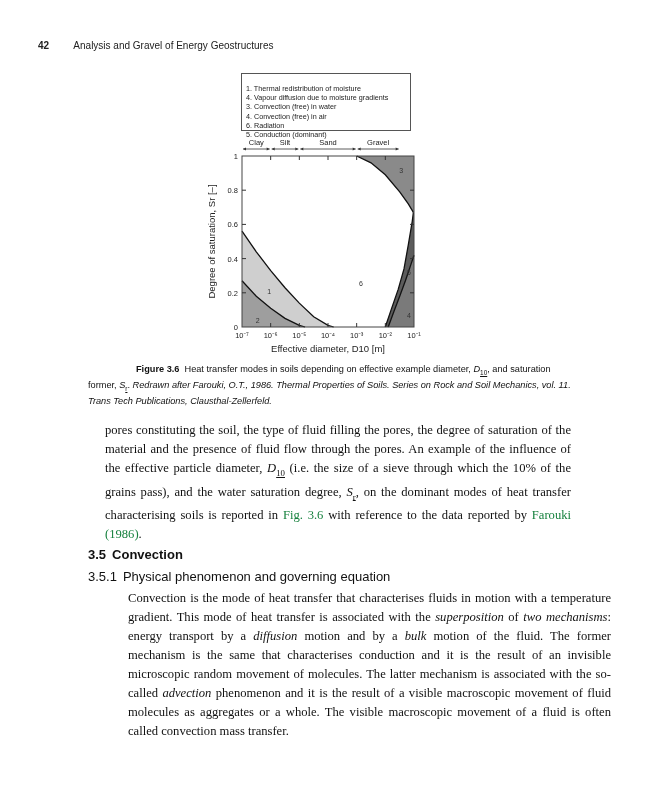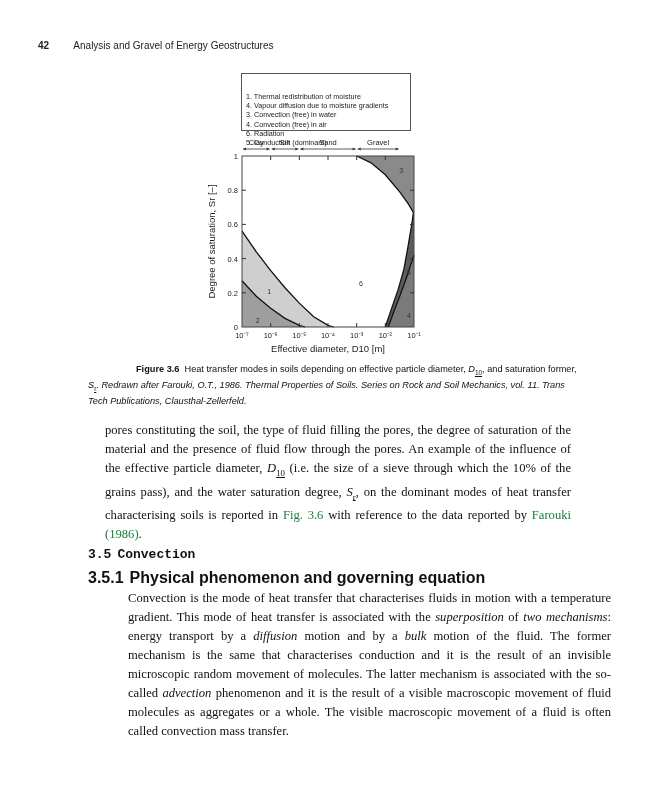--- a/index.html
+++ b/index.html
@@ -1,30 +1,30 @@
 <!DOCTYPE html>
 <html><head>
 <meta charset="utf-8">
 <style>
   html, body { margin: 0; padding: 0; background: #ffffff; }
   body { width: 648px; height: 800px; position: relative; overflow: hidden; color: #111; }
   .running-head { position: absolute; top: 40px; left: 38px; font-family: "Liberation Sans", sans-serif; font-size: 10px; color: #222; }
   .running-head .pnum { font-weight: bold; margin-right: 22px; }
-  .legend-box { position: absolute; left: 241px; top: 73px; width: 170px; height: 58px; border: 1px solid #555; font-family: "Liberation Sans", sans-serif; font-size: 7.2px; line-height: 9.2px; padding: 18px 4px; box-sizing: border-box; color: #222; }
+  .legend-box { position: absolute; left: 241px; top: 73px; width: 170px; height: 58px; border: 1px solid #555; font-family: "Liberation Sans", sans-serif; font-size: 7.2px; line-height: 9.2px; padding: 10px 4px; box-sizing: border-box; color: #222; }
   .legend-box div { white-space: nowrap; }
   #chart { position: absolute; left: 195px; top: 132px; }
   .caption { position: absolute; left: 88px; top: 363px; width: 490px; font-family: "Liberation Sans", sans-serif; font-size: 9.2px; line-height: 13px; color: #111; }
   .caption .fig-label { font-weight: bold; padding-left: 48px; }
   .caption i { font-style: italic; }
   .body-text { font-family: "Liberation Serif", serif; font-size: 12.6px; line-height: 19px; text-align: justify; color: #111; }
   .para1 { position: absolute; left: 105px; top: 421px; width: 466px; }
   .para2 { position: absolute; left: 88px; top: 589px; width: 483px; margin-left: 40px; }
   .link { color: #15803d; }
-  .h2 { position: absolute; left: 88px; top: 547px; font-family: Liberation Mono, monospace; font-weight: bold; font-size: 13px; }
-  .h3 { position: absolute; left: 88px; top: 569px; font-family: "Liberation Sans", sans-serif; font-weight: bold; font-size: 16px; }
+  .h2 { position: absolute; left: 88px; top: 547px; font-family: Liberation Sans, sans-serif; font-weight: bold; font-size: 13px; }
+  .h3 { position: absolute; left: 88px; top: 569px; font-family: "Liberation Sans", sans-serif; font-weight: normal; font-size: 13px; }
   .h2 .num, .h3 .num { margin-right: 6px; }
   sub { font-size: 70%; text-decoration: underline; }
 </style>
 </head>
 <body>
 
 <div class="running-head">
   <span class="pnum">42</span>
   <span>Analysis and Gravel of Energy Geostructures</span>
 </div>
@@ -103,21 +103,21 @@
     <text x="74.23333333333333" y="162.09" font-size="7" text-anchor="middle" fill="#333" font-family="Liberation Sans, sans-serif">1</text>
     <text x="62.76666666666666" y="191.16" font-size="7" text-anchor="middle" fill="#333" font-family="Liberation Sans, sans-serif">2</text>
     <text x="206.1" y="40.68000000000001" font-size="7" text-anchor="middle" fill="#333" font-family="Liberation Sans, sans-serif">3</text>
     <text x="213.84" y="186.03" font-size="7" text-anchor="middle" fill="#333" font-family="Liberation Sans, sans-serif">4</text>
     <text x="213.84" y="143.28" font-size="7" text-anchor="middle" fill="#333" font-family="Liberation Sans, sans-serif">5</text>
     <text x="165.9666666666667" y="153.54" font-size="7" text-anchor="middle" fill="#333" font-family="Liberation Sans, sans-serif">6</text>
   </svg>
 
 <div class="caption">
   <span class="fig-label">Figure 3.6</span>&nbsp;
-  <span>Heat transfer modes in soils depending on effective particle diameter, </span><i>D</i><sub>10</sub><span>, and saturation former, </span><i>S</i><sub>r</sub><span>. </span><i>Redrawn after Farouki, O.T., 1986. Thermal Properties of Soils. Series on Rock and Soil Mechanics, vol. 11. Trans Tech Publications, Clausthal-Zellerfeld.</i>
+  <span>Heat transfer modes in soils depending on effective example diameter, </span><i>D</i><sub>10</sub><span>, and saturation former, </span><i>S</i><sub>r</sub><span>. </span><i>Redrawn after Farouki, O.T., 1986. Thermal Properties of Soils. Series on Rock and Soil Mechanics, vol. 11. Trans Tech Publications, Clausthal-Zellerfeld.</i>
 </div>
 
 <div class="body-text para1">
   <span>pores constituting the soil, the type of fluid filling the pores, the degree of saturation of the material and the presence of fluid flow through the pores. An example of the influence of the effective particle diameter, </span><i>D</i><sub>10</sub><span> (i.e. the size of a sieve through which the 10% of the grains pass), and the water saturation degree, </span><i>S</i><sub>r</sub><span>, on the dominant modes of heat transfer characterising soils is reported in </span><a class="link">Fig. 3.6</a><span> with reference to the data reported by </span><a class="link">Farouki (1986)</a><span>.</span>
 </div>
 
 <div class="h2">
   <span class="num">3.5</span><span>Convection</span>
 </div>
 <div class="h3">

